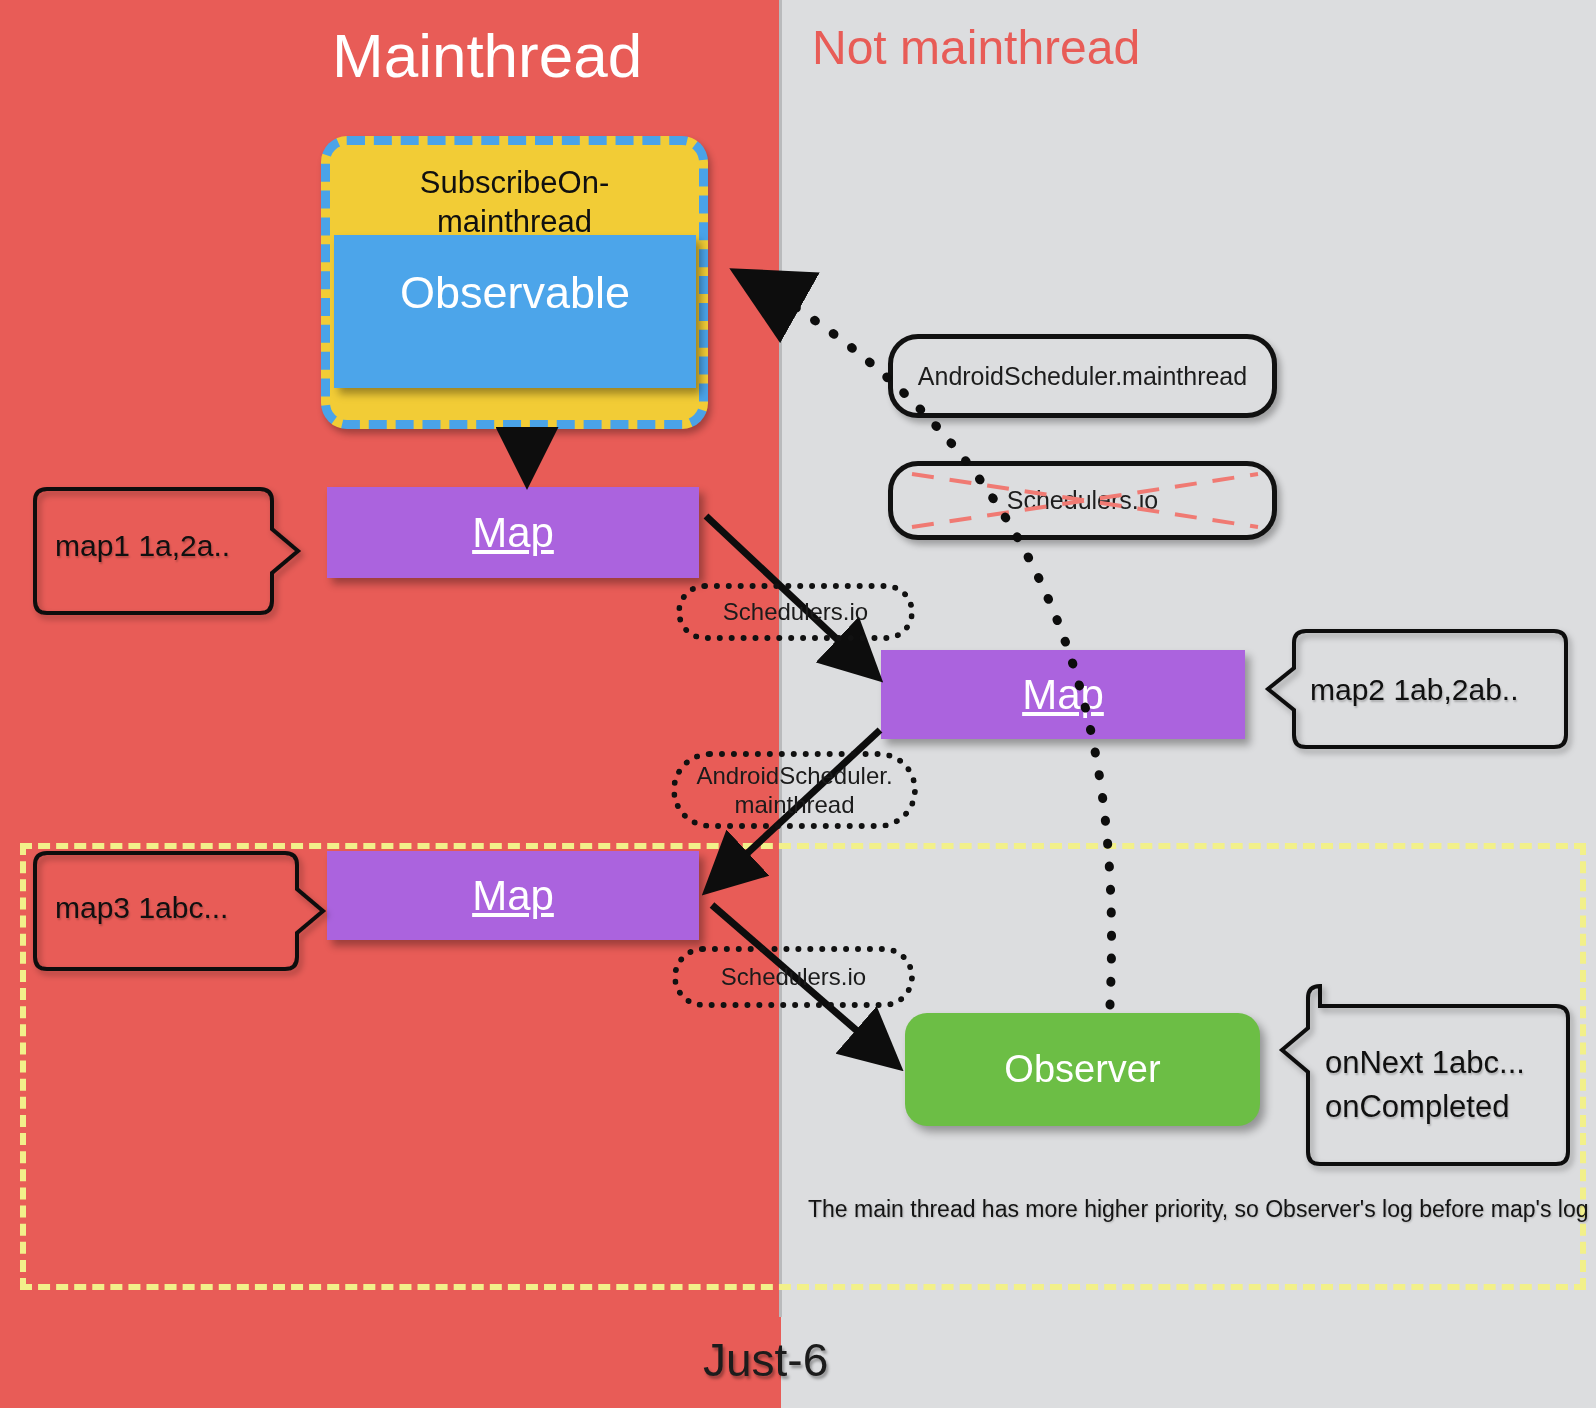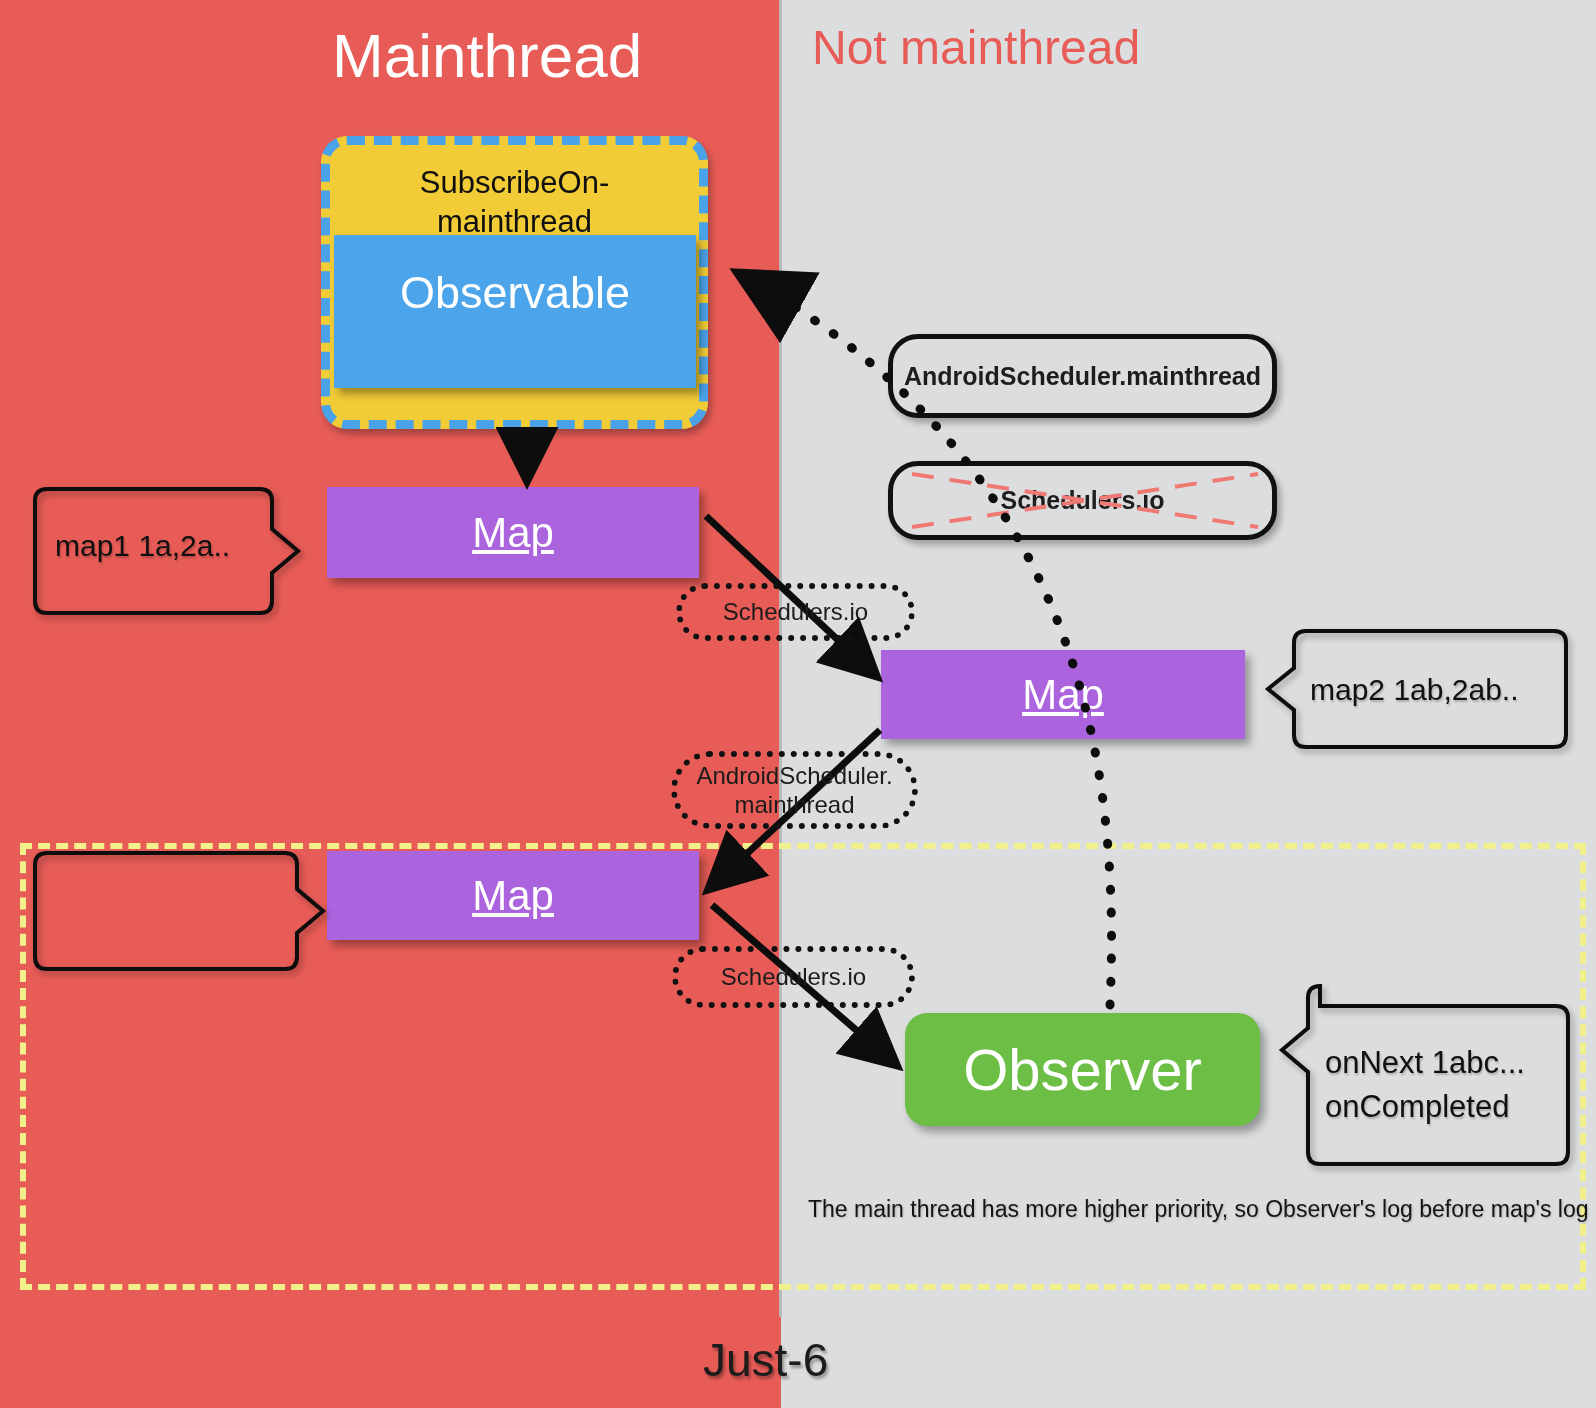--- a/index.html
+++ b/index.html
@@ -49,39 +49,39 @@
 
   
   .sched-box{
     position:absolute;background:#dcdddf;border:5px solid #111;border-radius:30px;
     box-sizing:border-box;box-shadow:4px 5px 6px rgba(0,0,0,.28);
   }
   #sched-main{left:888px;top:334px;width:389px;height:84px;}
   #sched-io{left:888px;top:461px;width:389px;height:79px;}
   .sched-txt{position:absolute;left:0;top:0;width:100%;height:100%;
      display:flex;align-items:center;justify-content:center;
-     font-size:25px;color:#1d1d1d;text-align:center;font-weight:bold;}
+     font-size:25px;color:#1d1d1d;text-align:center;}
 
   
   .map-box{position:absolute;background:#ab63de;box-shadow:5px 6px 8px rgba(0,0,0,.33);}
   .map-txt{position:absolute;left:0;top:0;width:100%;height:100%;
      display:flex;align-items:center;justify-content:center;
      font-size:42px;color:#ffffff;text-decoration:underline;}
   #map-box-1{left:327px;top:487px;width:372px;height:91px;}
   #map-box-2{left:881px;top:650px;width:364px;height:89px;}
   #map-box-3{left:327px;top:851px;width:372px;height:89px;}
 
   
   #observer-box{
     position:absolute;left:905px;top:1013px;width:355px;height:113px;
     background:#6cbe45;border-radius:22px;box-shadow:5px 6px 9px rgba(0,0,0,.33);
   }
   #observer-txt{position:absolute;left:0;top:0;width:100%;height:100%;
      display:flex;align-items:center;justify-content:center;
-     font-size:58px;color:#ffffff;border-radius:21px;}
+     font-size:38px;color:#ffffff;border-radius:21px;}
 
   
   .callout{position:absolute;box-sizing:border-box;}
   .callout .ctext{position:absolute;left:0;top:0;width:100%;height:100%;
      display:flex;flex-direction:column;align-items:flex-start;justify-content:center;
      font-size:30px;color:#101010;padding-left:22px;line-height:1.32;
      text-shadow:1px 2px 2px rgba(0,0,0,.22);}
   #callout-map1{left:33px;top:489px;width:252px;height:114px;}
   #callout-map3{left:33px;top:853px;width:277px;height:110px;}
   #callout-map2{left:1288px;top:631px;width:280px;height:117px;}
@@ -186,20 +186,23 @@
     <line x1="880" y1="730" x2="712" y2="886" stroke="#0d0d0d" stroke-width="7" marker-end="url(#arrowSolid)"></line>
 
     <line x1="712" y1="905" x2="893" y2="1062" stroke="#0d0d0d" stroke-width="7" marker-end="url(#arrowSolid)"></line>
 
     <path d="M1110,1005 C1120,780 1090,470 745,277" fill="none" stroke="#0d0d0d" stroke-width="9" stroke-linecap="round" stroke-dasharray="1,22" marker-end="url(#arrowDot)"></path>
   </svg>
 
   <div class="callout" id="callout-map1">
     <div class="ctext">map1  1a,2a..</div>
   </div>
+  <div class="callout" id="callout-map3">
+    <div class="ctext">map3  1abc...</div>
+  </div>
   <div class="callout" id="callout-map2">
     <div class="ctext">map2  1ab,2ab..</div>
   </div>
   <div class="callout" id="callout-observer">
     <div class="ctext">
       <span>onNext  1abc...</span>
       <span>onCompleted</span>
     </div>
   </div>
 

